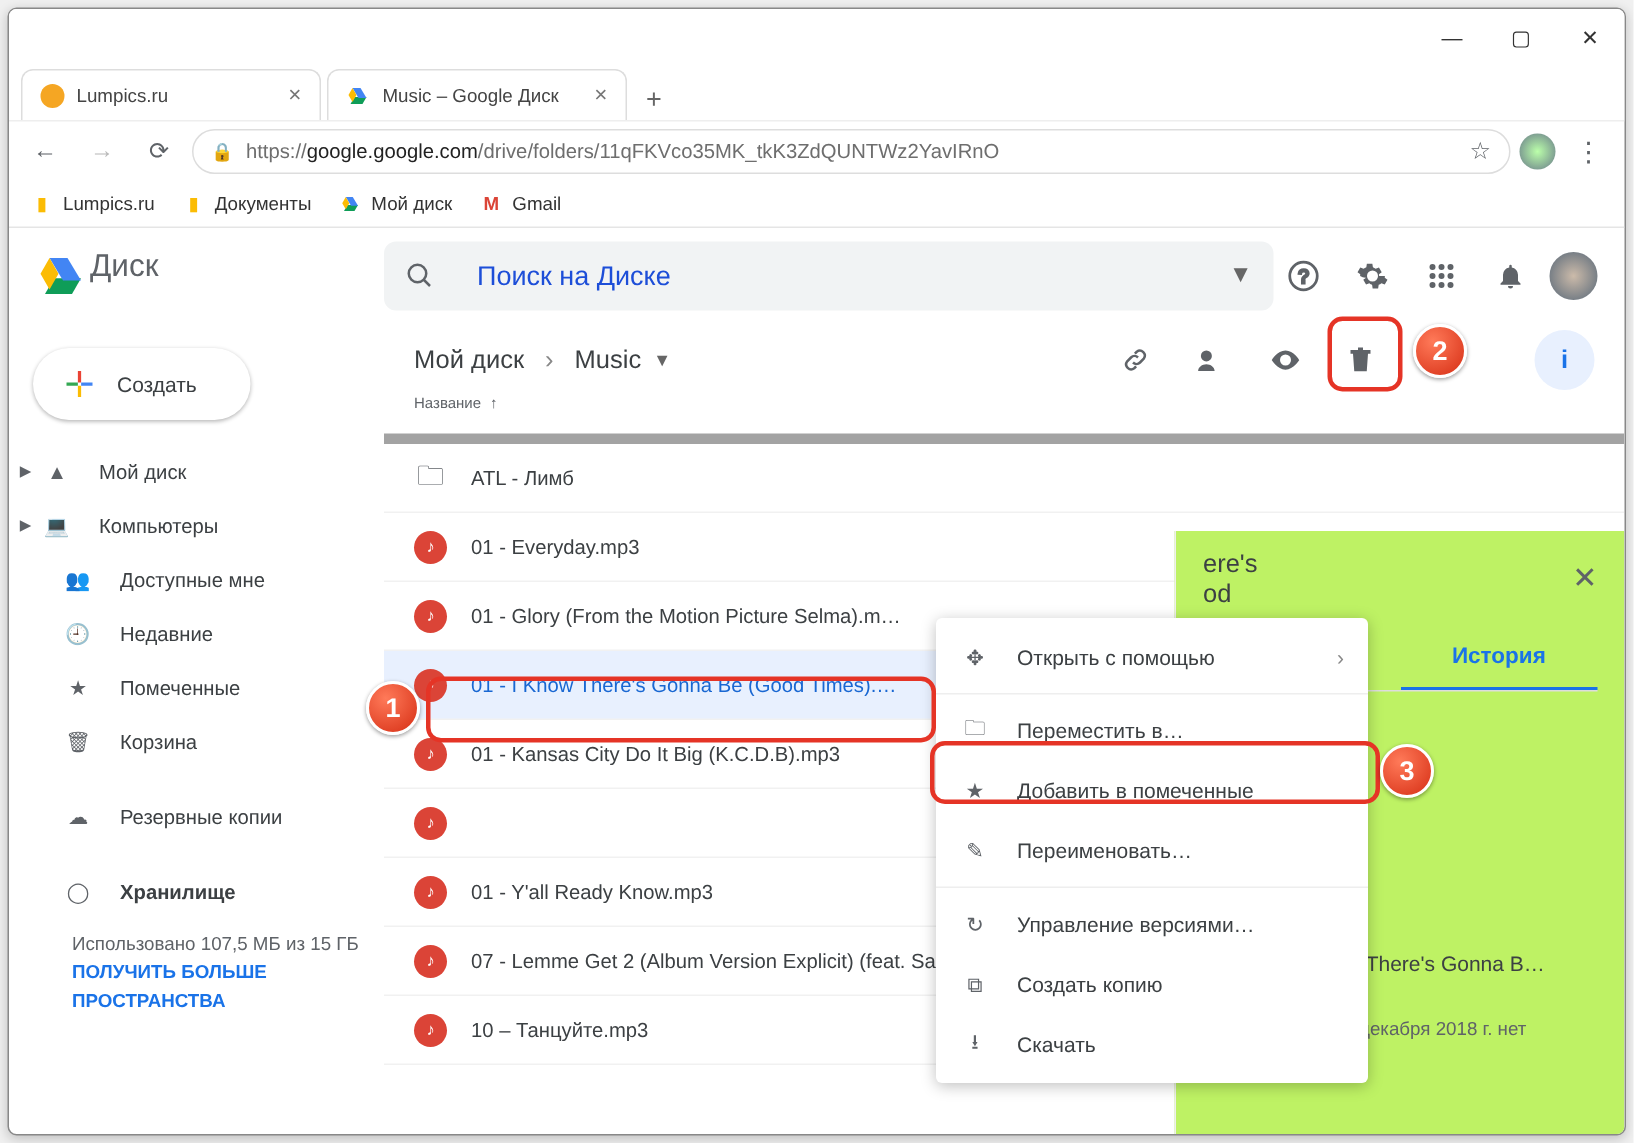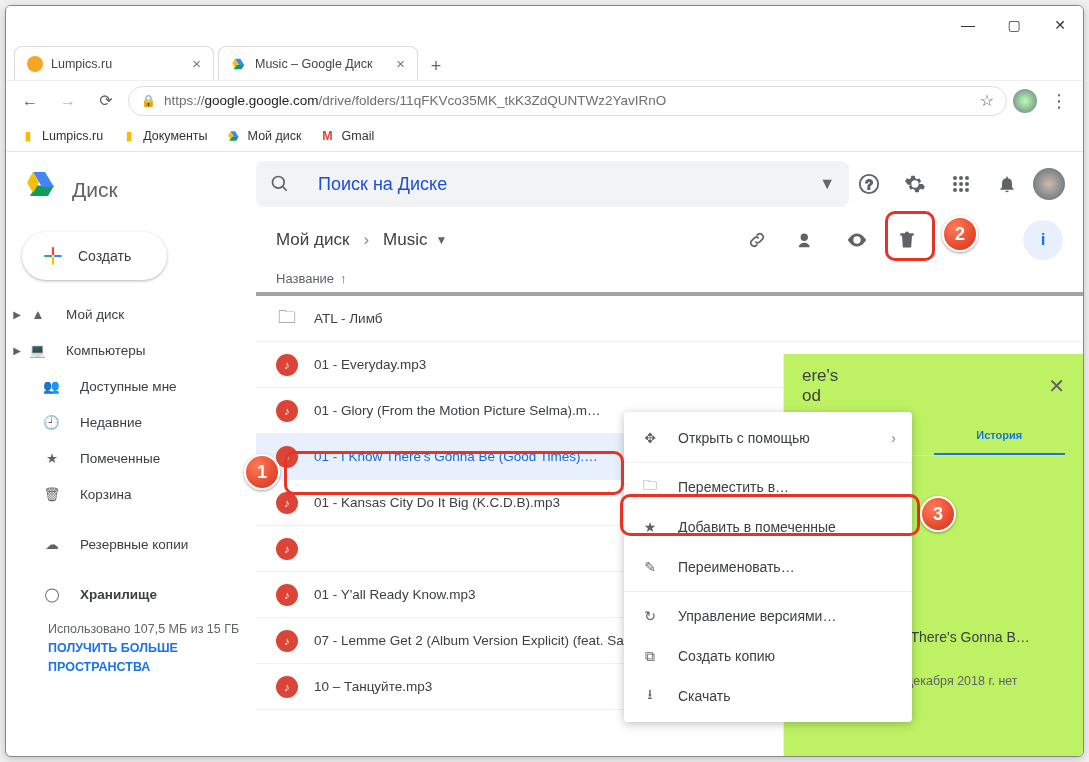--- a/index.html
+++ b/index.html
@@ -21,21 +21,21 @@
 .lock{color:#5a9e6f;margin-right:8px;font-size:12px}
 .url-gray{color:#6e6e6e}
 .star{margin-left:auto;color:#5f6368;font-size:16px}
 .avatar-sm{width:24px;height:24px;border-radius:50%;background:radial-gradient(circle,#bfa,#678)}
 .menu-dots{font-size:18px;color:#5f6368;width:32px;text-align:center}
 .bookmarks{height:32px;display:flex;align-items:center;padding:0 14px;gap:18px;font-size:12.5px;color:#333;border-bottom:1px solid #e5e5e5}
 .bm{display:flex;align-items:center;gap:6px}
 .bm-ic{width:16px;height:16px;display:inline-flex;align-items:center;justify-content:center}
 .app{flex:1;display:flex;flex-direction:column;overflow:hidden;position:relative}
 .topbar{height:64px;display:flex;align-items:center;padding:0 18px}
-.drive-logo{display:flex;align-items:flex-end;gap:12px;width:232px}
+.drive-logo{display:flex;align-items:flex-start;gap:0;width:232px}
 .drive-name{font-size:21px;color:#5f6368}
 .search{flex:1;max-width:620px;height:46px;background:#f1f3f4;border-radius:8px;display:flex;align-items:center;padding:0 14px;color:#5f6368}
 .search svg,.search .sicon{margin-right:14px}
 .search .stext{flex:1;font-size:18px;color:#1d4ed8}
 .search .dd{color:#666}
 .tb-icons{margin-left:auto;display:flex;align-items:center;gap:6px}
 .tb-ic{width:40px;height:40px;display:flex;align-items:center;justify-content:center;color:#5f6368;font-size:19px;border-radius:50%}
 .main{flex:1;display:flex;overflow:hidden}
 .sidebar{width:250px;padding:10px 10px 10px 4px;overflow:auto}
 .create-btn{width:145px;height:48px;border-radius:24px;background:#fff;box-shadow:0 1px 3px rgba(0,0,0,.3);display:flex;align-items:center;padding:0 18px;gap:12px;font-size:14px;color:#3c4043;margin:6px 0 16px 12px}
@@ -45,38 +45,38 @@
 .side-item .sic{width:20px;height:20px;display:flex;align-items:center;justify-content:center;color:#5f6368}
 .storage{padding:8px 0 0 38px;font-size:12.5px;color:#5f6368;line-height:1.5}
 .storage .link{color:#1a73e8;font-weight:bold}
 .content{flex:1;display:flex;flex-direction:column;overflow:hidden;position:relative}
 .path-row{height:48px;display:flex;align-items:center;padding:0 20px;font-size:17px;color:#3c4043}
 .path-row .sep{margin:0 14px;color:#888}
 .path-row .drop{font-size:12px;margin-left:8px;color:#666}
 .path-actions{margin-left:auto;display:flex;align-items:center;gap:10px;color:#5f6368}
 .pa-ic{width:40px;height:40px;display:flex;align-items:center;justify-content:center;border-radius:50%;font-size:18px}
 .more-btn{color:#1a73e8;font-size:20px}
-.cols{height:32px;display:flex;align-items:center;padding:0 20px;font-size:13px;color:#5f6368;border-bottom:4px solid #a3a3a3}
+.cols{height:32px;display:flex;padding:0 20px;font-size:10px;color:#5f6368;border-bottom:7px solid #a3a3a3}
 .cols .arrow{margin-left:6px}
 .list{flex:1;overflow:auto}
 .row{height:46px;display:flex;align-items:center;padding:0 20px;border-bottom:1px solid #f1f1f1;font-size:13.5px;color:#3c4043;gap:16px}
 .row.selected{background:#e8f0fe;color:#1967d2}
 .fic{width:22px;height:22px;display:flex;align-items:center;justify-content:center}
 .music-ic{width:22px;height:22px;border-radius:50%;background:#db4437;display:flex;align-items:center;justify-content:center;color:#fff;font-size:11px}
 .folder-ic{color:#5f6368;font-size:18px}
 .rname{white-space:nowrap;overflow:hidden;text-overflow:ellipsis}
 .ctx-menu{position:absolute;left:618px;top:260px;width:288px;background:#fff;border-radius:4px;box-shadow:0 2px 10px rgba(0,0,0,.25);padding:6px 0;z-index:50}
 .ctx-item{height:40px;display:flex;align-items:center;padding:0 16px;gap:18px;font-size:14px;color:#3c4043}
 .ctx-item .cic{width:20px;color:#5f6368;display:flex;align-items:center;justify-content:center}
 .ctx-item .chev-r{margin-left:auto;color:#888}
 .ctx-sep{height:1px;background:#eee;margin:4px 0}
 .info-panel{position:absolute;right:0;top:202px;bottom:0;width:300px;background:#bef264;padding:0 18px;font-size:14px;color:#3c4043;border-left:1px solid #eee}
 .ip-title{font-size:17px;padding:12px 0;display:flex;align-items:center}
 .ip-x{margin-left:auto;color:#5f6368;font-size:20px}
-.ip-tabs{display:flex;border-bottom:1px solid #ddd;font-size:11px}
+.ip-tabs{display:flex;border-bottom:1px solid #ddd;font-size:15px}
 .ip-tab{flex:1;text-align:center;padding:12px 0;color:#5f6368}
 .ip-tab.active{color:#1a73e8;border-bottom:2px solid #1a73e8;font-weight:bold}
 .ip-file{display:flex;align-items:center;gap:12px;padding:22px 0 8px}
 .ip-stats{font-size:12.5px;color:#5f6368;padding-top:18px}
 .marker{position:absolute;width:36px;height:36px;border-radius:50%;background:radial-gradient(circle at 35% 30%,#ff7a59,#d62e14);border:2px solid #fff;box-shadow:0 1px 3px rgba(0,0,0,.4);display:flex;align-items:center;justify-content:center;color:#fff;font-weight:bold;font-size:18px;z-index:200}
 .hl{position:absolute;border:3px solid #e53426;border-radius:10px;z-index:150;pointer-events:none}
 .info-toggle{width:40px;height:40px;background:#e8f0fe;border-radius:50%;display:flex;align-items:center;justify-content:center;color:#1a73e8;font-weight:bold}
 svg{display:block}
 .avatar-lg{width:32px;height:32px;border-radius:50%;background:radial-gradient(circle,#cba,#567)}
 </style>

